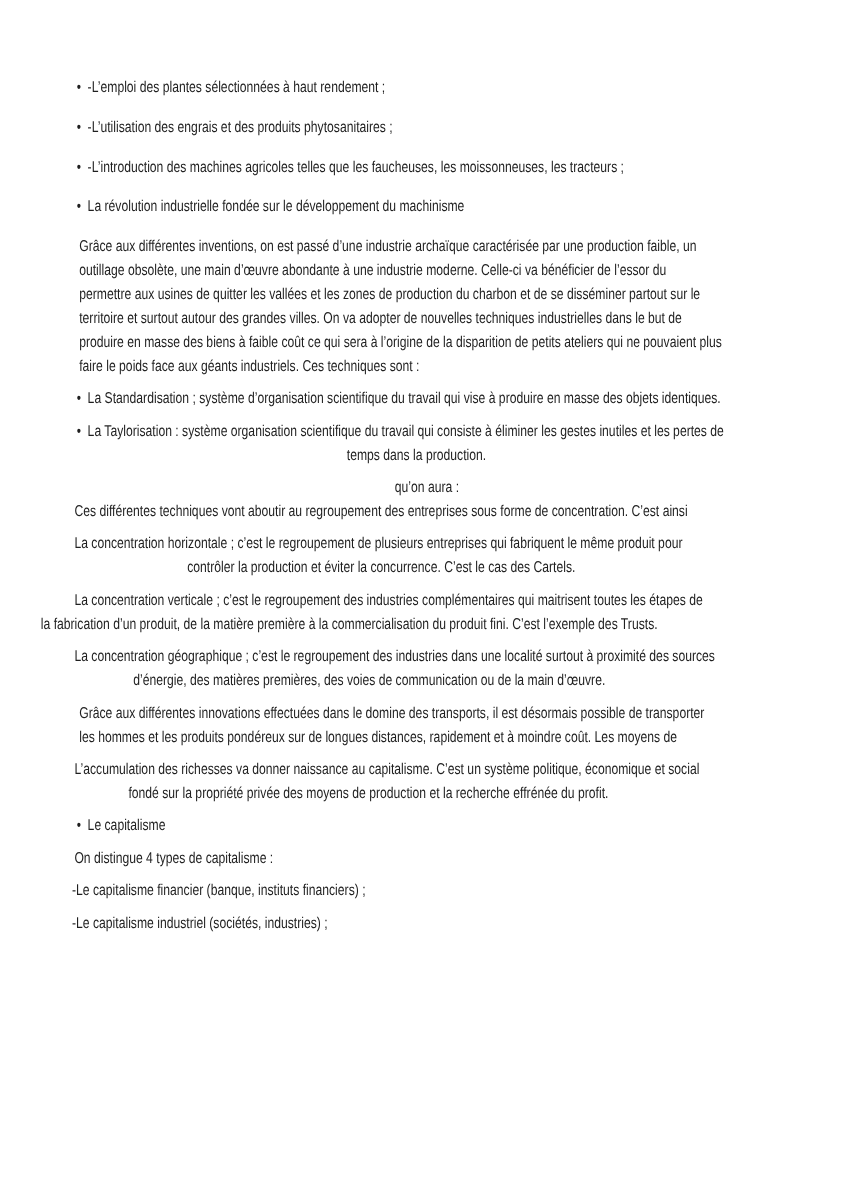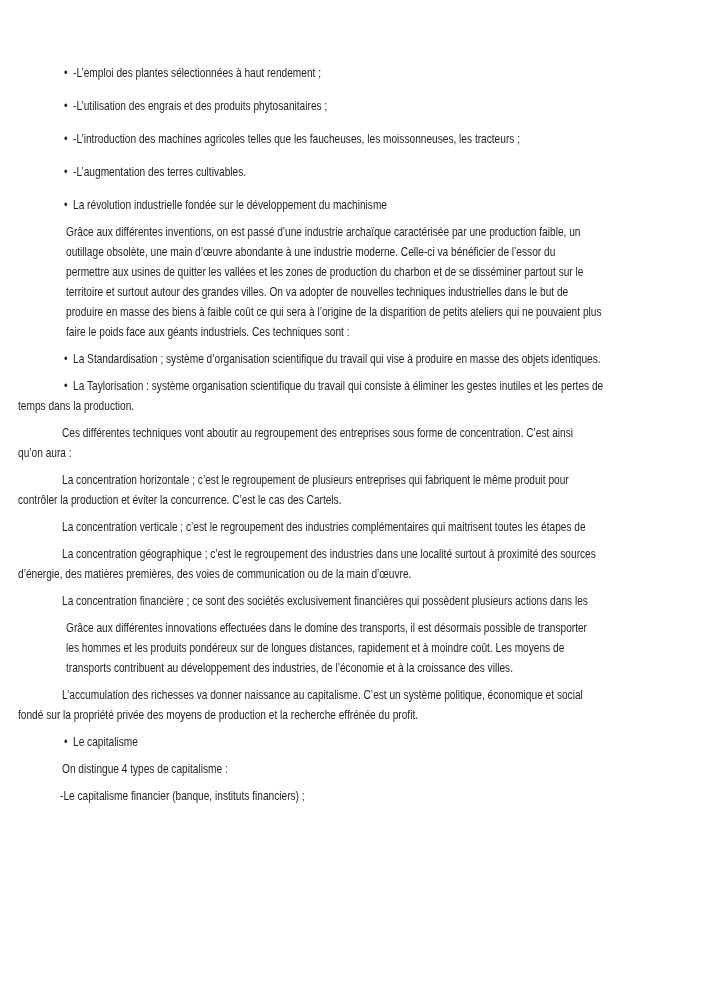--- a/index.html
+++ b/index.html
@@ -25,88 +25,87 @@
     display: inline-block;
     transform: scaleX(0.78);
     transform-origin: 0 50%;
     white-space: nowrap;
   }
   
   .pl-bullet { padding-left: 46px; }  
   .pl-para   { padding-left: 44px; }  
   .pl-quote  { padding-left: 48px; }  
   .pl-dash   { padding-left: 42px; }  
-  .pl-none   { padding-left: 0; }     
+  .pl-none   { padding-left: 0; text-align: center; }     
   .bullet-marker { display: inline; padding-right: 7px; }
 </style>
 </head>
 <body>
 
 <div class="doc">
   <div id="doc-content">
       <div class="block bullet">
         <div class="line pl-bullet"><span class="tx"><span class="bullet-marker">•</span><span>-L’emploi des plantes sélectionnées à haut rendement ;</span></span></div>
       </div>
       <div class="block bullet">
         <div class="line pl-bullet"><span class="tx"><span class="bullet-marker">•</span><span>-L’utilisation des engrais et des produits phytosanitaires ;</span></span></div>
       </div>
       <div class="block bullet">
         <div class="line pl-bullet"><span class="tx"><span class="bullet-marker">•</span><span>-L’introduction des machines agricoles telles que les faucheuses, les moissonneuses, les tracteurs ;</span></span></div>
-      </div>
-      <div class="block bullet">
-        <div class="line pl-bullet"><span class="tx"><span class="bullet-marker">•</span><span>-L’augmentation des terres cultivables.</span></span></div>
       </div>
       <div class="block bullet">
         <div class="line pl-bullet"><span class="tx"><span class="bullet-marker">•</span><span>La révolution industrielle fondée sur le développement du machinisme</span></span></div>
       </div>
       <div class="block quote">
         <div class="line pl-quote"><span class="tx"><span>Grâce aux différentes inventions, on est passé d’une industrie archaïque caractérisée par une production faible, un</span></span></div>
         <div class="line pl-quote"><span class="tx"><span>outillage obsolète, une main d’œuvre abondante à une industrie moderne. Celle-ci va bénéficier de l’essor du</span></span></div>
         <div class="line pl-quote"><span class="tx"><span>permettre aux usines de quitter les vallées et les zones de production du charbon et de se disséminer partout sur le</span></span></div>
         <div class="line pl-quote"><span class="tx"><span>territoire et surtout autour des grandes villes. On va adopter de nouvelles techniques industrielles dans le but de</span></span></div>
         <div class="line pl-quote"><span class="tx"><span>produire en masse des biens à faible coût ce qui sera à l’origine de la disparition de petits ateliers qui ne pouvaient plus</span></span></div>
         <div class="line pl-quote"><span class="tx"><span>faire le poids face aux géants industriels. Ces techniques sont :</span></span></div>
       </div>
       <div class="block bullet">
         <div class="line pl-bullet"><span class="tx"><span class="bullet-marker">•</span><span>La Standardisation ; système d’organisation scientifique du travail qui vise à produire en masse des objets identiques.</span></span></div>
       </div>
       <div class="block bullet-wrap">
         <div class="line pl-bullet"><span class="tx"><span class="bullet-marker">•</span><span>La Taylorisation : système organisation scientifique du travail qui consiste à éliminer les gestes inutiles et les pertes de</span></span></div>
         <div class="line pl-none"><span class="tx"><span>temps dans la production.</span></span></div>
       </div>
       <div class="block para">
+        <div class="line pl-none"><span class="tx"><span>qu’on aura :</span></span></div>
         <div class="line pl-para"><span class="tx"><span>Ces différentes techniques vont aboutir au regroupement des entreprises sous forme de concentration. C’est ainsi</span></span></div>
-        <div class="line pl-none"><span class="tx"><span>qu’on aura :</span></span></div>
       </div>
       <div class="block para">
         <div class="line pl-para"><span class="tx"><span>La concentration horizontale ; c’est le regroupement de plusieurs entreprises qui fabriquent le même produit pour</span></span></div>
         <div class="line pl-none"><span class="tx"><span>contrôler la production et éviter la concurrence. C’est le cas des Cartels.</span></span></div>
       </div>
       <div class="block para">
         <div class="line pl-para"><span class="tx"><span>La concentration verticale ; c’est le regroupement des industries complémentaires qui maitrisent toutes les étapes de</span></span></div>
+        <div class="line pl-none"><span class="tx"><span>la fabrication d’un produit, de la matière première à la commercialisation du produit fini. C’est l’exemple des Trusts.</span></span></div>
       </div>
       <div class="block para">
         <div class="line pl-para"><span class="tx"><span>La concentration géographique ; c’est le regroupement des industries dans une localité surtout à proximité des sources</span></span></div>
         <div class="line pl-none"><span class="tx"><span>d’énergie, des matières premières, des voies de communication ou de la main d’œuvre.</span></span></div>
       </div>
       <div class="block para">
-        <div class="line pl-para"><span class="tx"><span>La concentration financière ; ce sont des sociétés exclusivement financières qui possèdent plusieurs actions dans les</span></span></div>
       </div>
       <div class="block quote">
         <div class="line pl-quote"><span class="tx"><span>Grâce aux différentes innovations effectuées dans le domine des transports, il est désormais possible de transporter</span></span></div>
         <div class="line pl-quote"><span class="tx"><span>les hommes et les produits pondéreux sur de longues distances, rapidement et à moindre coût. Les moyens de</span></span></div>
-        <div class="line pl-quote"><span class="tx"><span>transports contribuent au développement des industries, de l’économie et à la croissance des villes.</span></span></div>
       </div>
       <div class="block para">
         <div class="line pl-para"><span class="tx"><span>L’accumulation des richesses va donner naissance au capitalisme. C’est un système politique, économique et social</span></span></div>
         <div class="line pl-none"><span class="tx"><span>fondé sur la propriété privée des moyens de production et la recherche effrénée du profit.</span></span></div>
       </div>
       <div class="block bullet">
         <div class="line pl-bullet"><span class="tx"><span class="bullet-marker">•</span><span>Le capitalisme</span></span></div>
       </div>
       <div class="block para">
         <div class="line pl-para"><span class="tx"><span>On distingue 4 types de capitalisme :</span></span></div>
       </div>
       <div class="block dash">
         <div class="line pl-dash"><span class="tx"><span>-Le capitalisme financier (banque, instituts financiers) ;</span></span></div>
       </div>
+      <div class="block dash">
+        <div class="line pl-dash"><span class="tx"><span>-Le capitalisme industriel (sociétés, industries) ;</span></span></div>
+      </div>
     </div>
 </div>
 
 </body></html>

